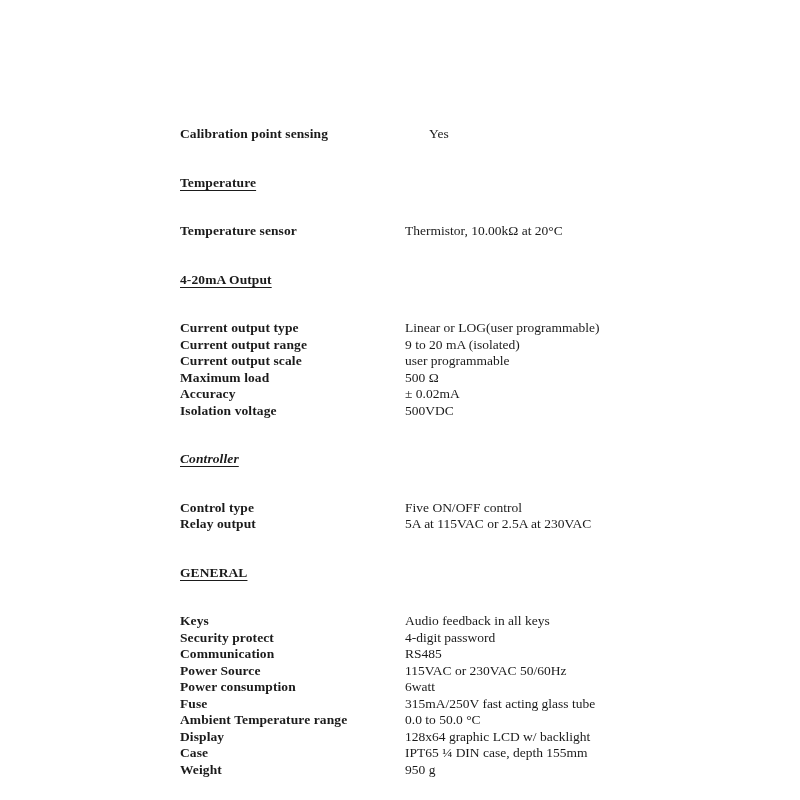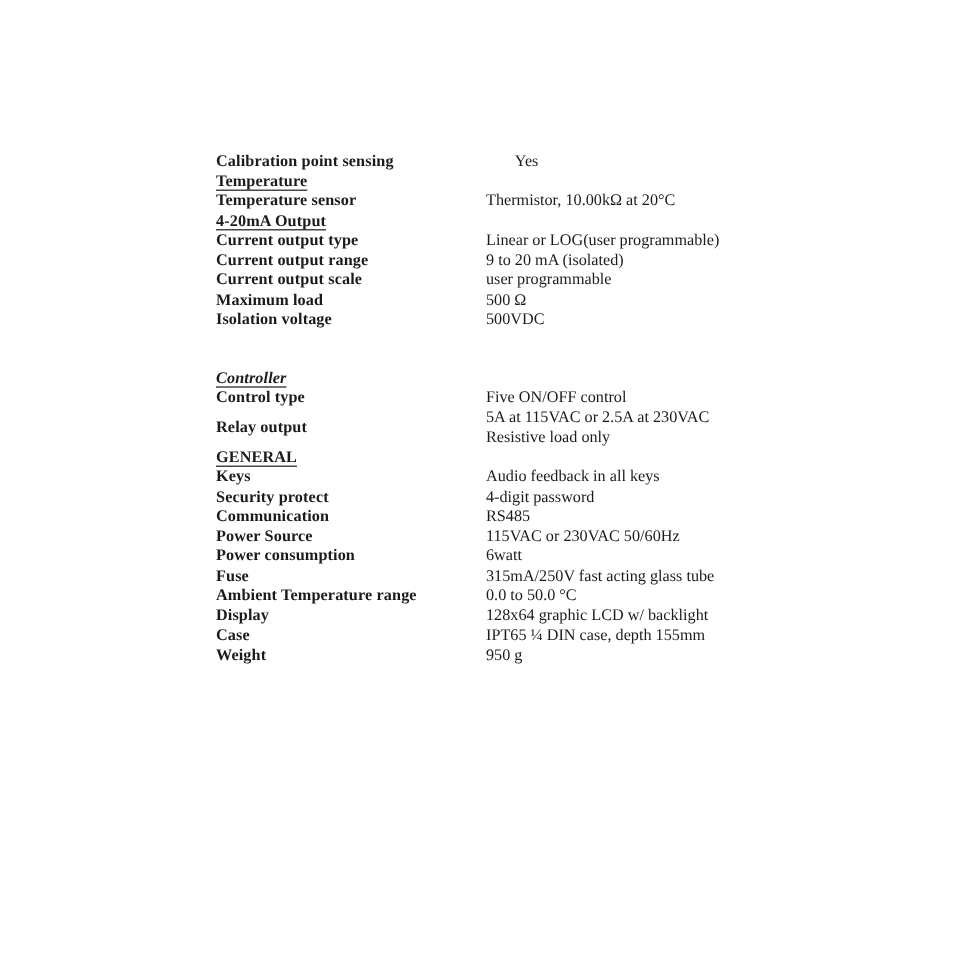--- a/index.html
+++ b/index.html
@@ -36,21 +36,21 @@
   }
   .spec-value {
     flex: 1;
   }
   .spec-value .vline { display: block; }
   .indent-value {
     padding-left: 24px;
   }
   .section-heading {
     font-weight: bold;
-    margin: 0 0;
+    margin: 32px 0;
     letter-spacing: 0.1px;
   }
   .section-heading span {
     text-decoration: underline;
     text-underline-offset: 3px;
     text-decoration-thickness: 1.3px;
   }
   .extra-gap {
     margin-top: 32px;
     font-style: italic;
@@ -89,36 +89,39 @@
       </div>
       <div class="spec-row">
         <div class="spec-label">Current output scale</div>
         <div class="spec-value">user programmable</div>
       </div>
       <div class="spec-row">
         <div class="spec-label">Maximum load</div>
         <div class="spec-value">500 Ω</div>
       </div>
       <div class="spec-row">
+        <div class="spec-label">Accuracy</div>
+        <div class="spec-value">± 0.02mA</div>
+      </div>
+      <div class="spec-row">
         <div class="spec-label">Isolation voltage</div>
         <div class="spec-value">500VDC</div>
       </div>
     </div>
 
     <div class="section">
       <div class="section-heading extra-gap"><span>Controller</span></div>
       <div class="spec-row">
         <div class="spec-label">Control type</div>
         <div class="spec-value">Five ON/OFF control</div>
       </div>
       <div class="spec-row">
         <div class="spec-label">Relay output</div>
         <div class="spec-value">
           <span class="vline">5A at 115VAC or 2.5A at 230VAC</span>
-          <span class="vline">Resistive load only</span>
         </div>
       </div>
     </div>
 
     <div class="section">
       <div class="section-heading"><span>GENERAL</span></div>
       <div class="spec-row">
         <div class="spec-label">Keys</div>
         <div class="spec-value">Audio feedback in all keys</div>
       </div>

